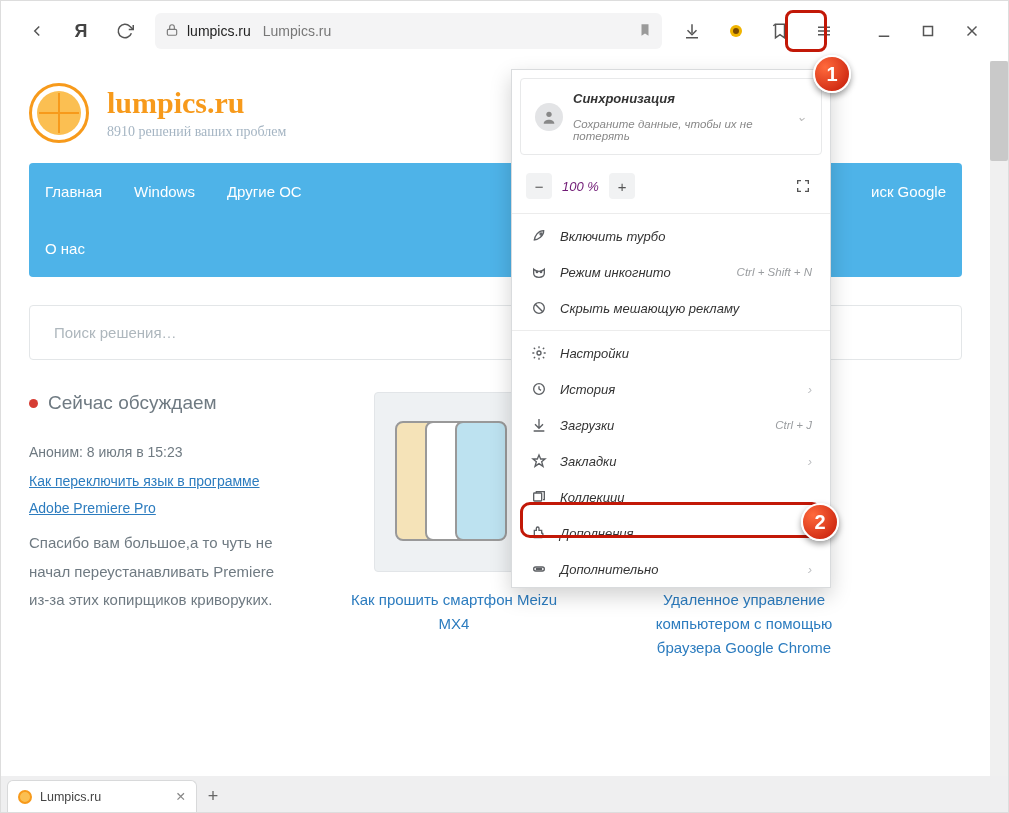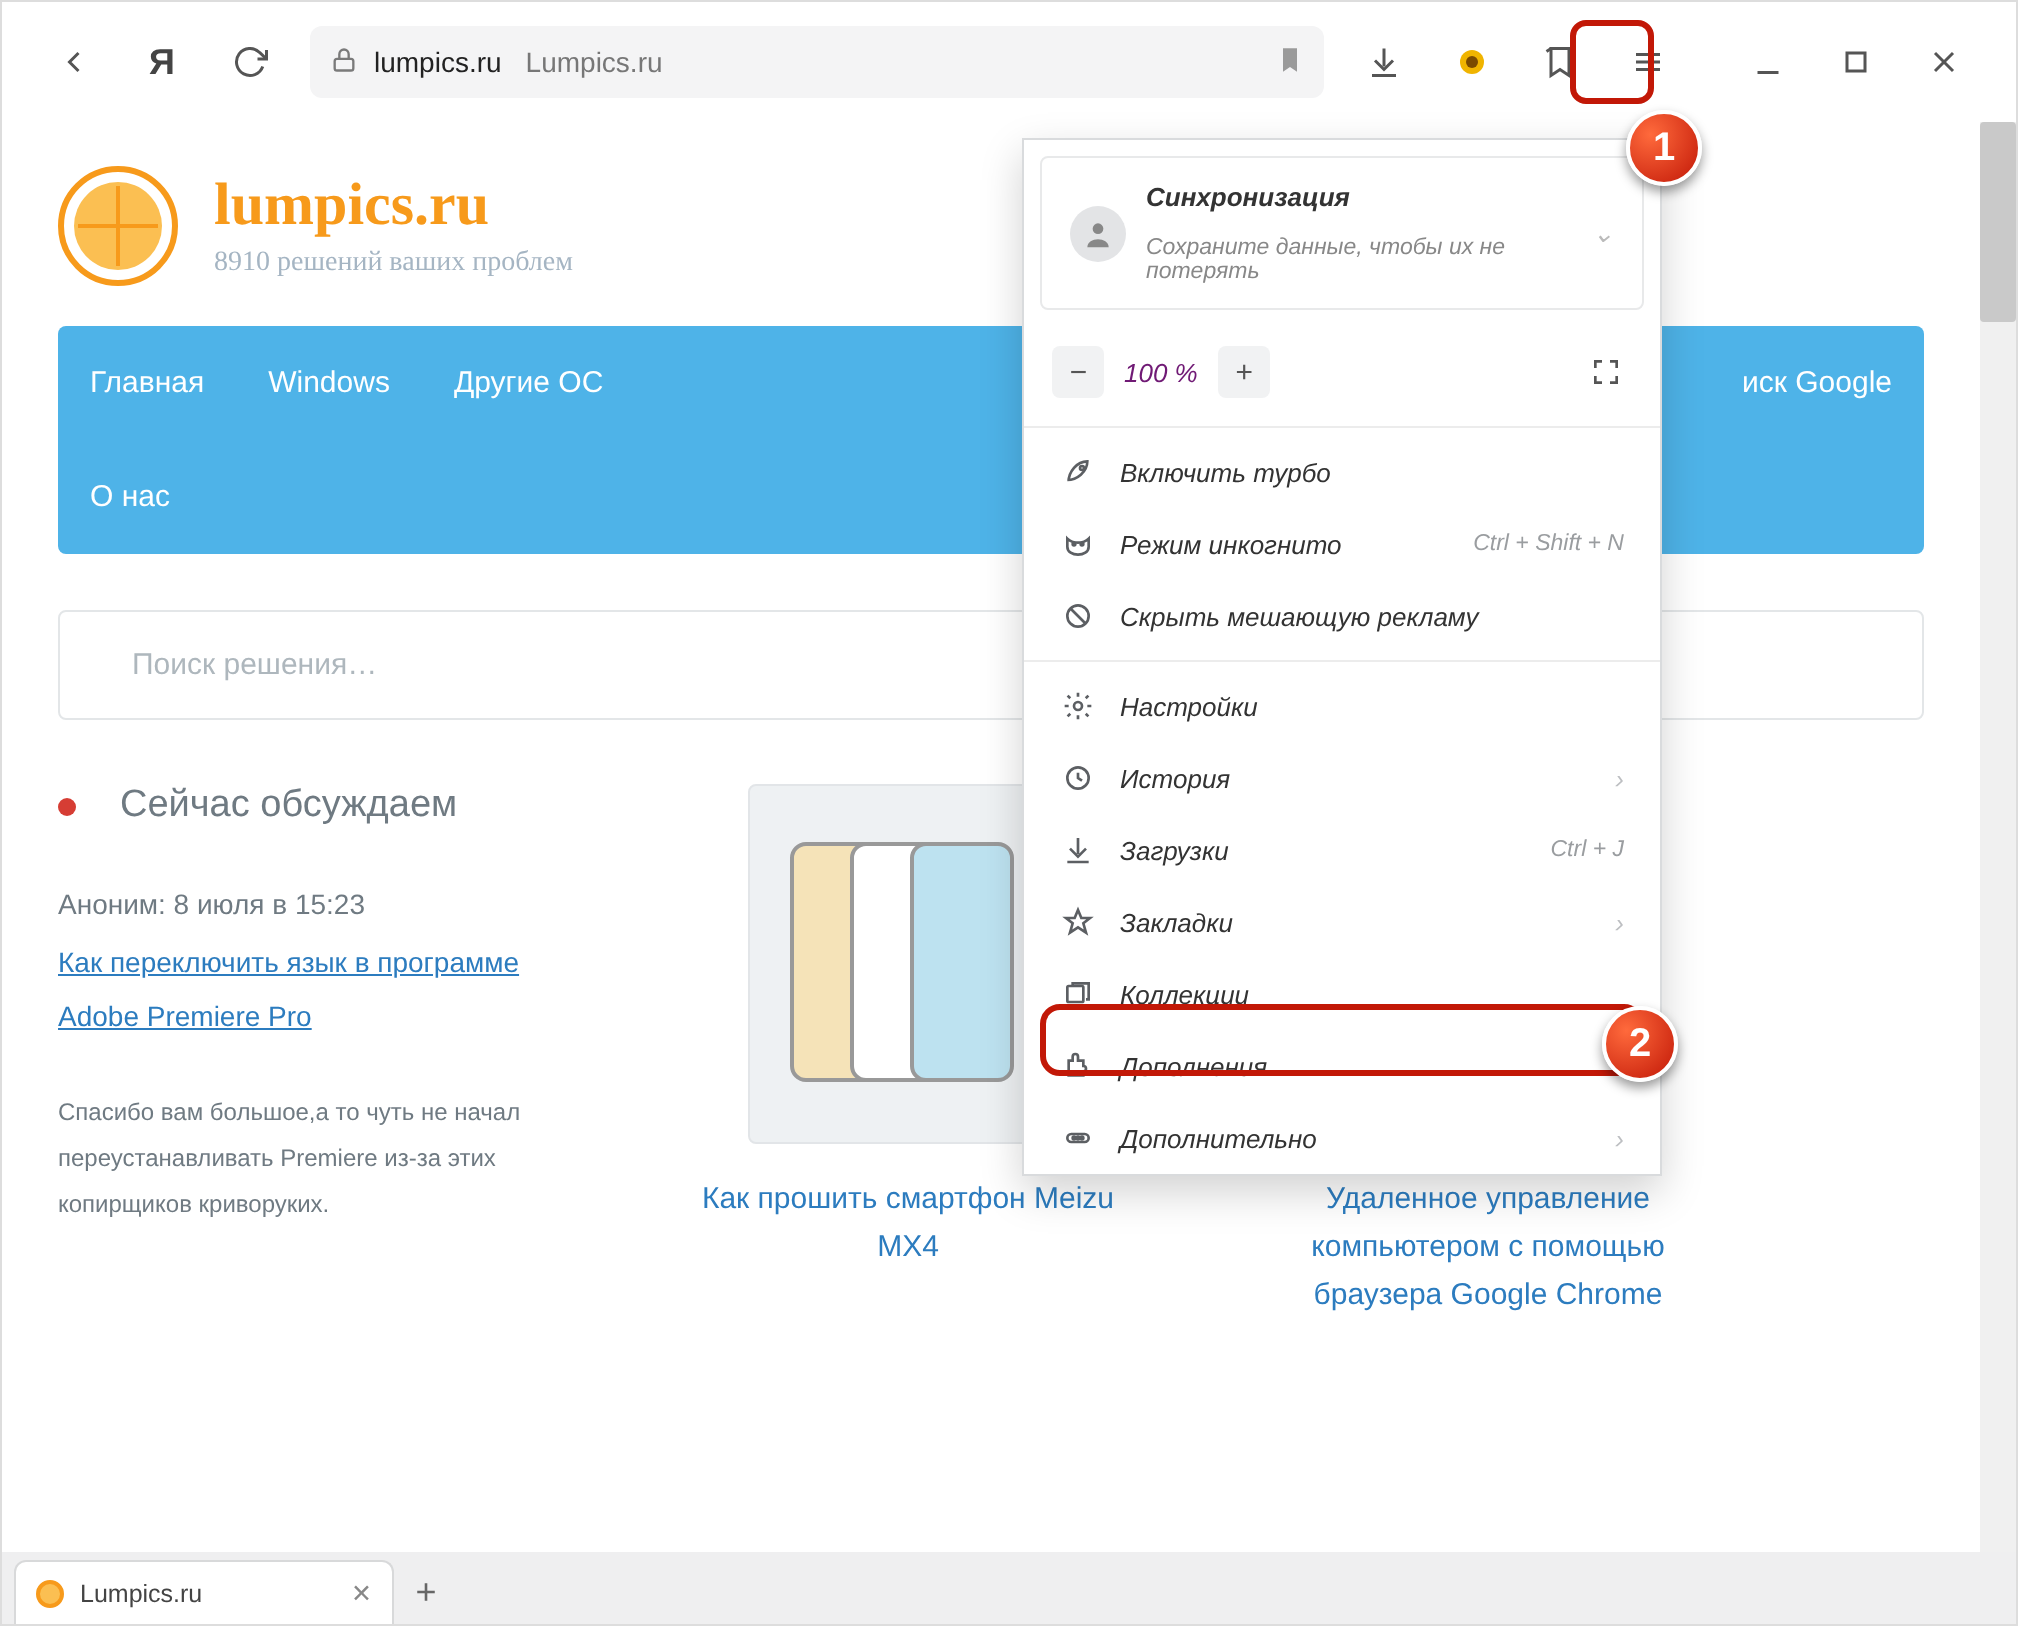--- a/index.html
+++ b/index.html
@@ -78,33 +78,33 @@
   .nav {
     margin: 14px 28px 0; background:#4eb3e8; border-radius:4px;
     display:flex; flex-wrap:wrap; color:#fff; font-size:15px;
     padding: 0; position:relative;
   }
   .nav a { padding:20px 16px; display:block; color:#fff; }
   .search-box{
     margin:28px 28px 0;
     border:1px solid #e3e6e8;
     border-radius:4px;
-    padding:18px 36px;
+    padding:18px 24px;
     color:#aeb7bd; font-size:15px;
   }
   .content{
     display:flex; gap:70px;
     margin:32px 28px 0;
   }
   .sidebar{width:250px;}
-  .sb-head{display:flex;align-items:center;gap:22px;color:#6f7a82;font-size:19px;margin-bottom:30px;}
+  .sb-head{display:flex;align-items:center;gap:10px;color:#6f7a82;font-size:19px;margin-bottom:30px;}
   .dot{width:9px;height:9px;background:#d63d34;border-radius:50%;}
   .sb-meta{color:#6f7a82;font-size:14px;margin-bottom:8px;}
   .sb-link{color:#2c7cbf;font-size:14px;text-decoration:underline;line-height:1.9;}
-  .sb-body{color:#6f7a82;font-size:12px;line-height:1.9;margin-top:24px;}
+  .sb-body{color:#6f7a82;font-size:15px;line-height:1.9;margin-top:8px;}
   .articles{flex:1;display:flex;gap:80px;}
   .art{width:210px;text-align:center;}
   .art-img{width:160px;height:180px;background:#eef1f3;border:1px solid #e2e5e8;margin:0 auto 16px;border-radius:4px;position:relative;overflow:hidden;}
   .phone{position:absolute;width:52px;height:120px;background:#ddd;border-radius:8px;border:2px solid #999;top:28px;}
   .phone.p1{left:20px;background:#f5e3b8;}
   .phone.p2{left:50px;background:#fff;}
   .phone.p3{left:80px;background:#bde2f0;}
   .art-title{color:#2c7cbf;font-size:15px;line-height:1.6;}
 
   

